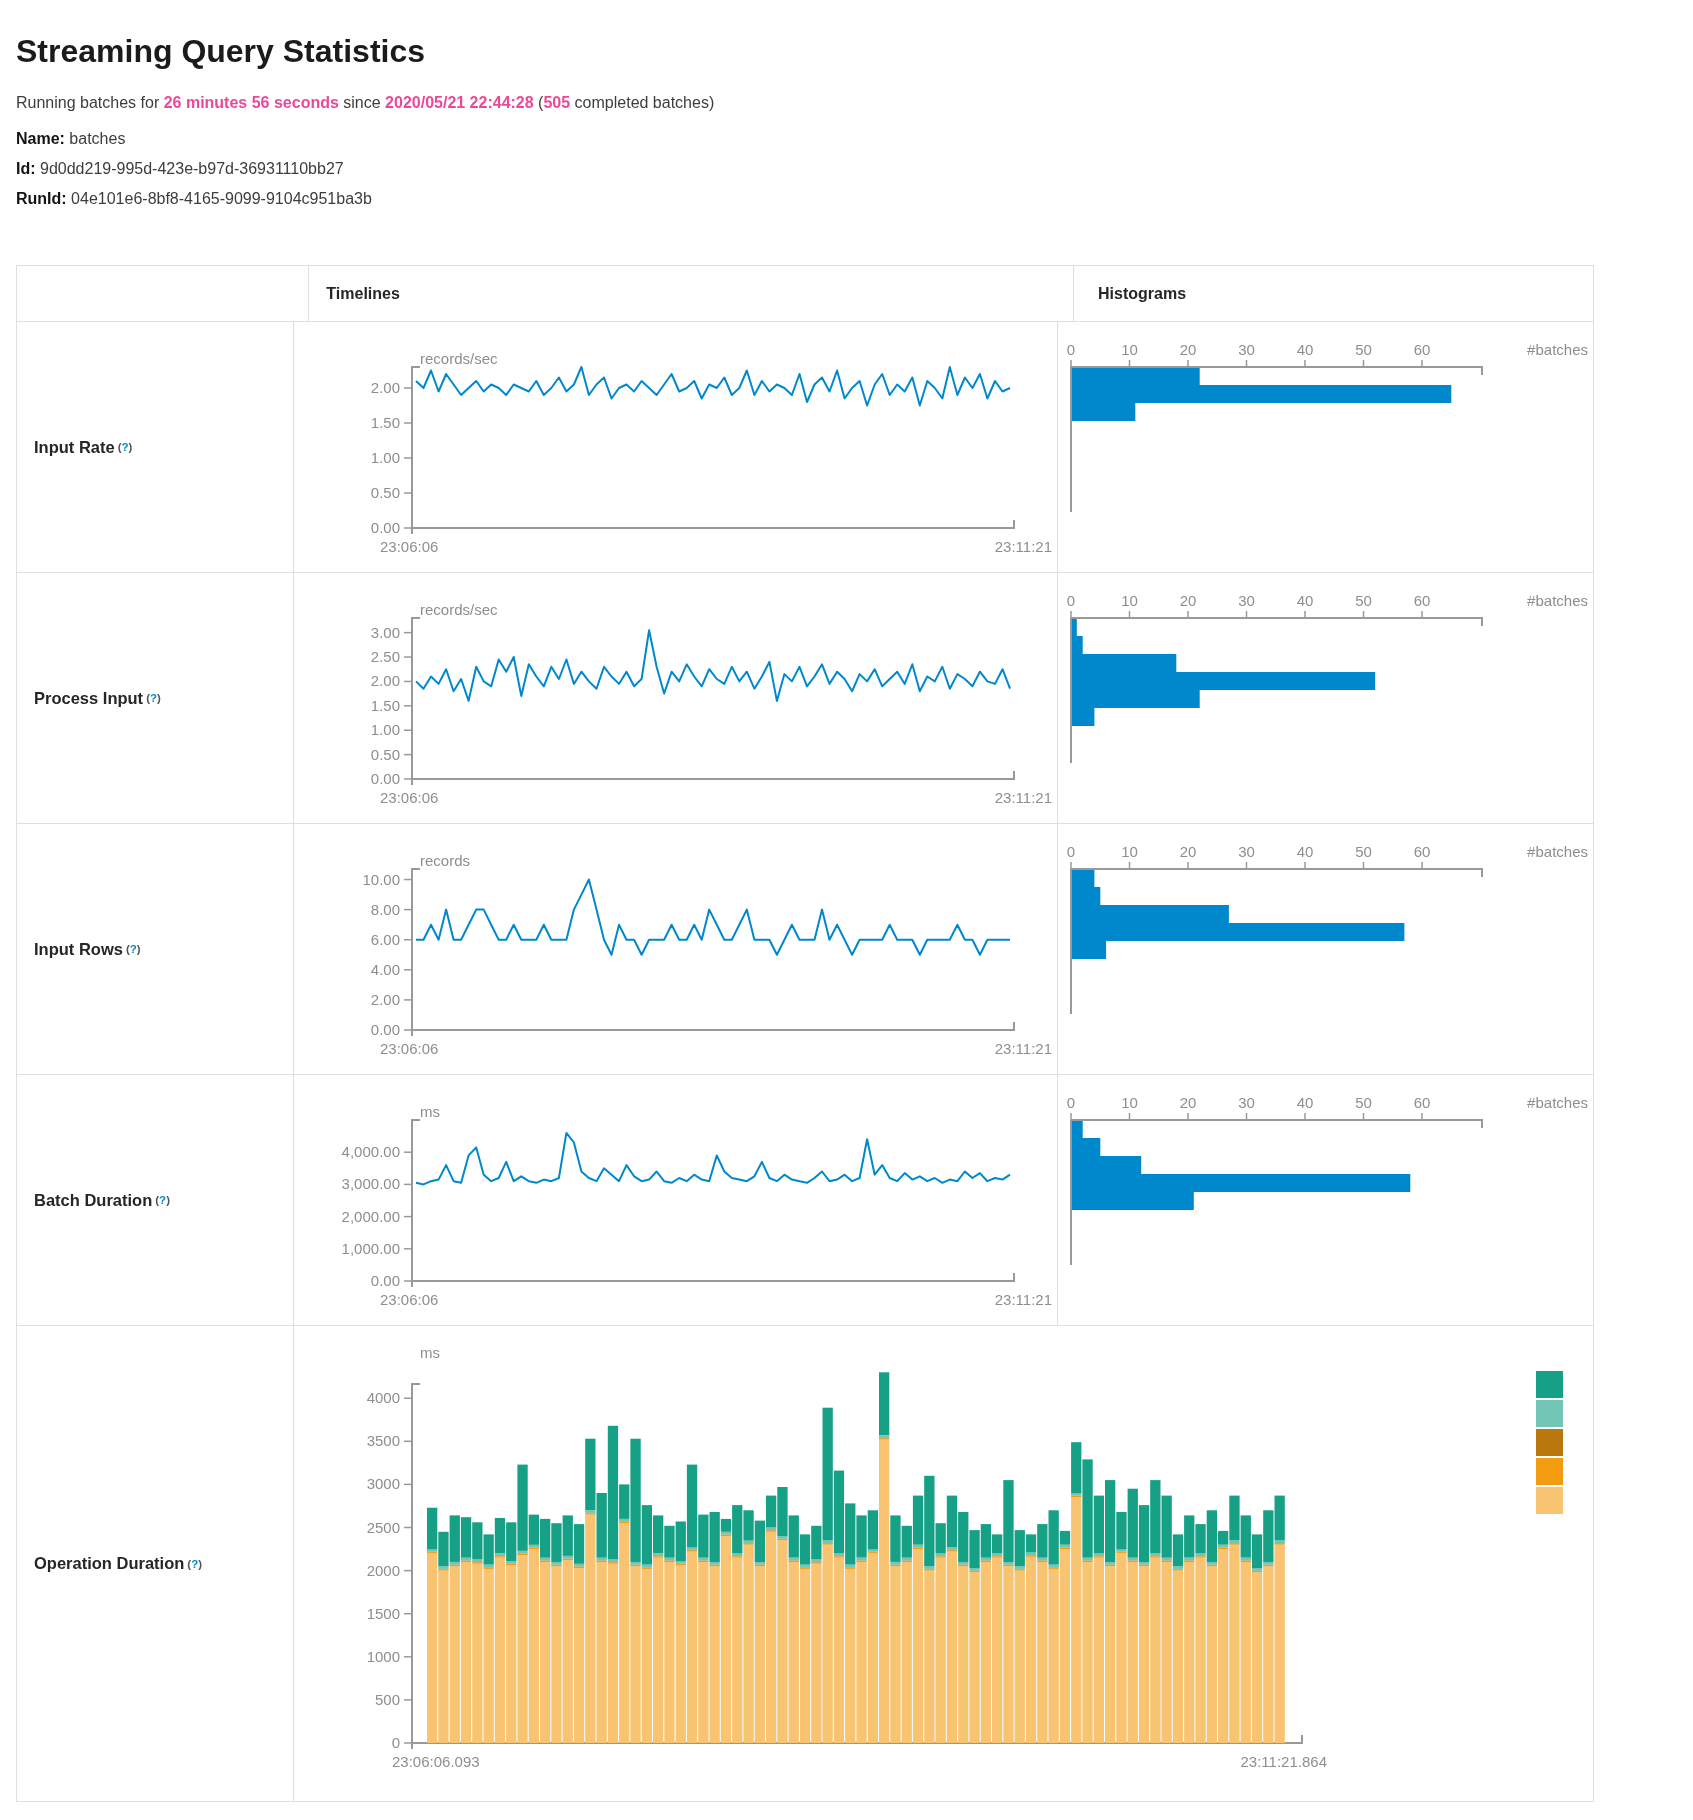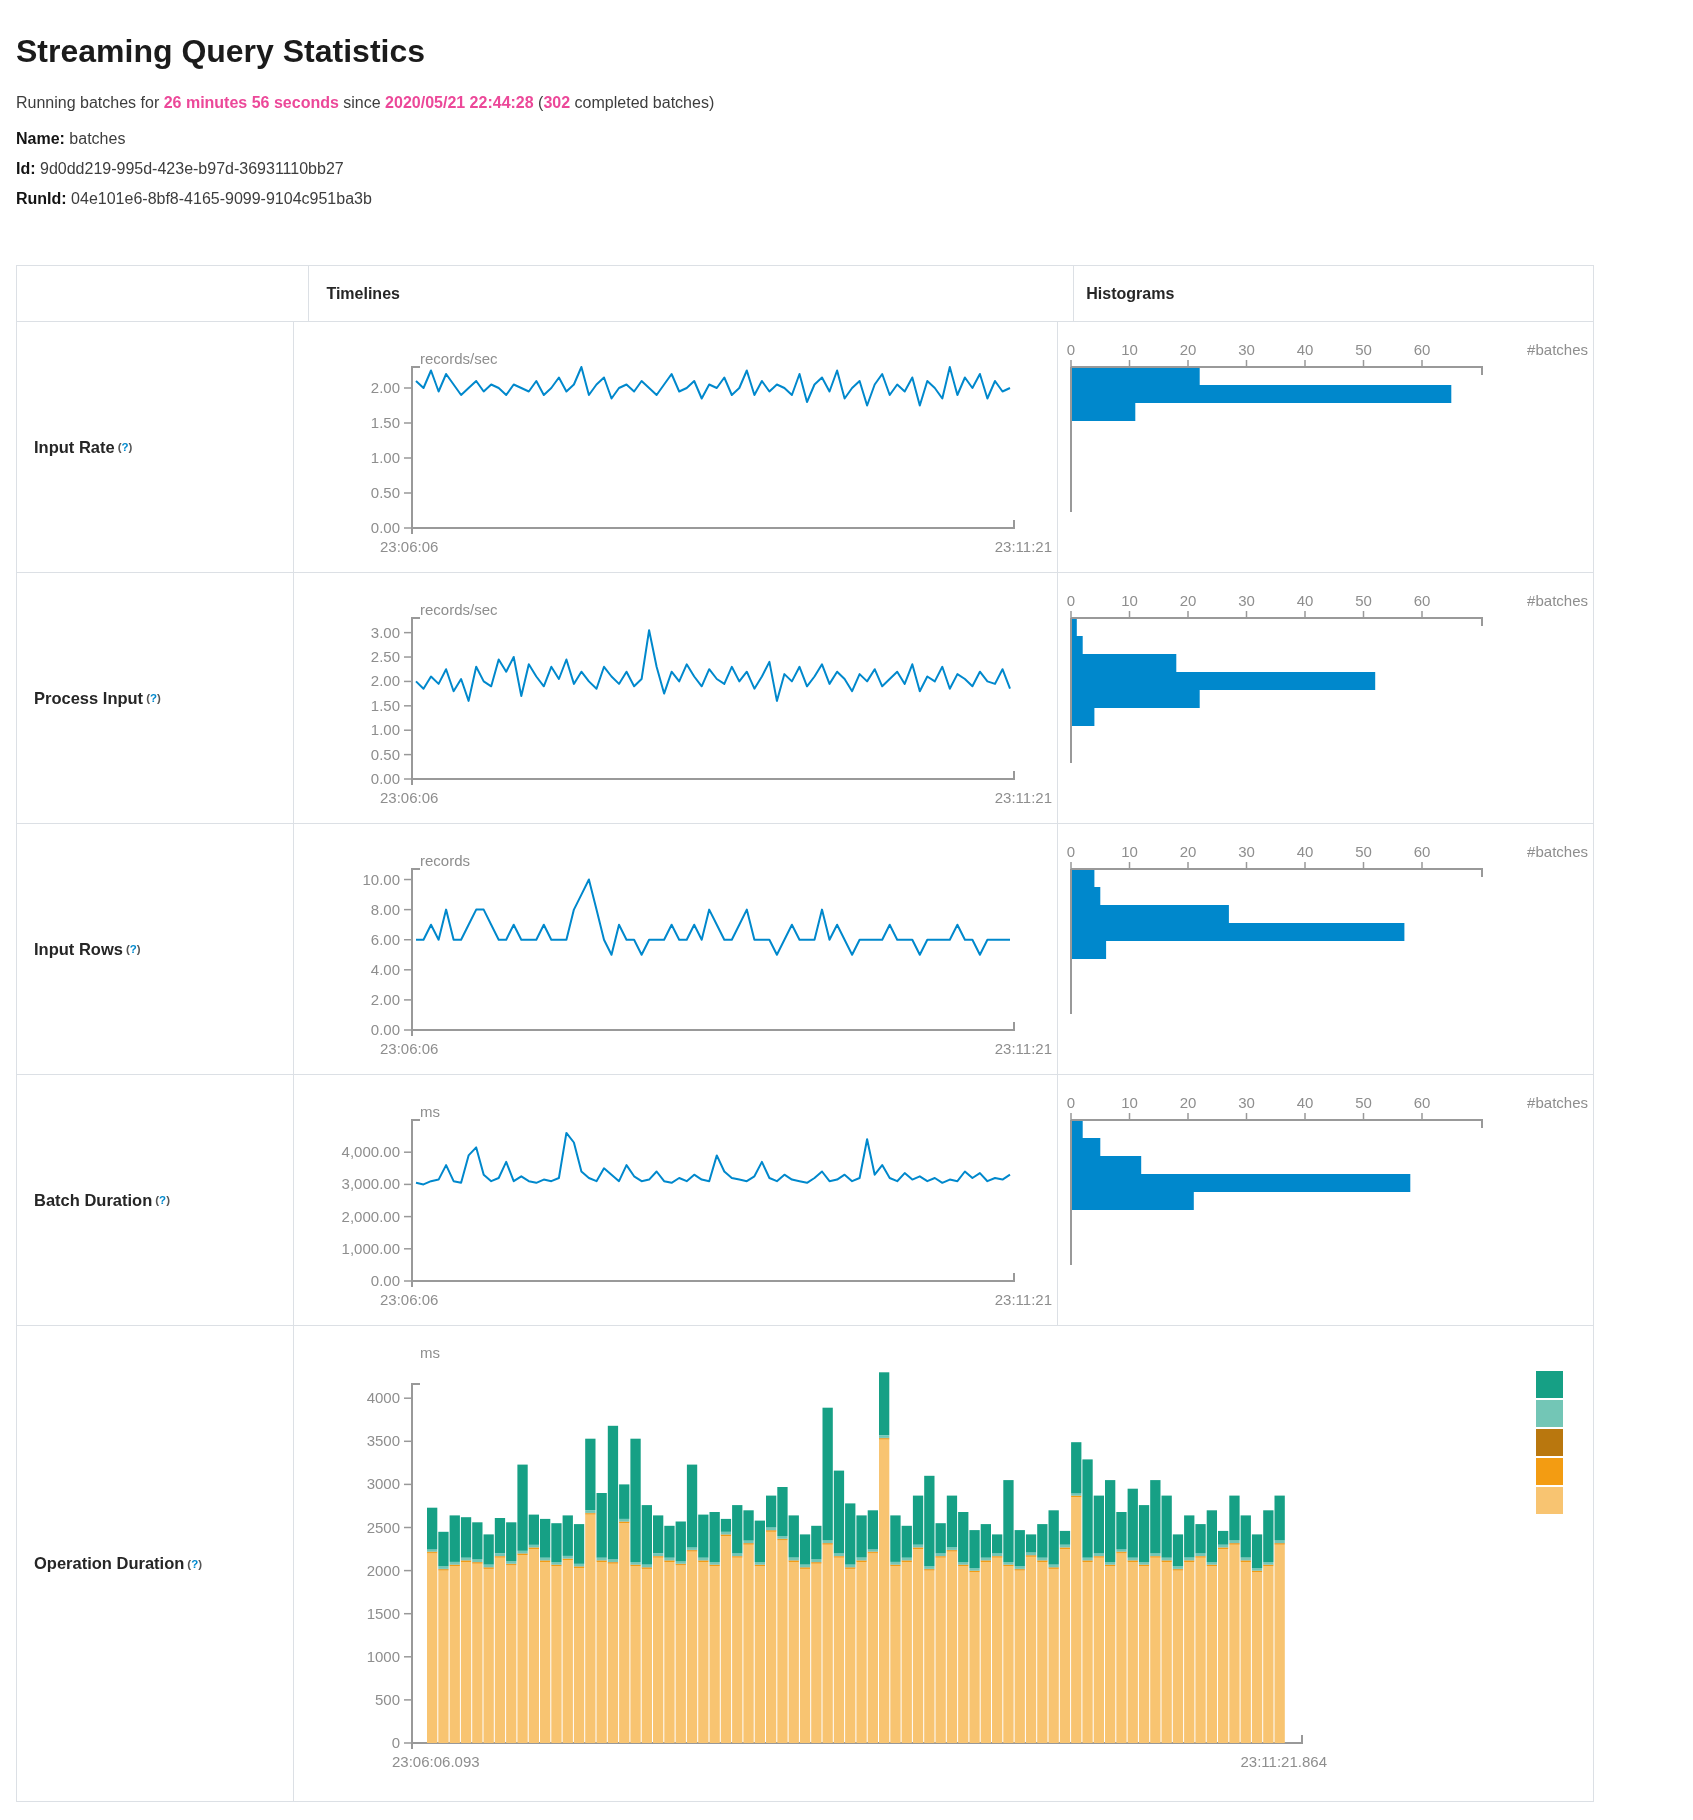--- a/index.html
+++ b/index.html
@@ -17,40 +17,40 @@
   .t-row + .t-row{border-top:1px solid #dce0e5;}
   .cell{box-sizing:border-box;background:#fff;}
   .c1{width:276px;}
   .c2{width:764px;border-left:1px solid #dce0e5;}
   .c3{width:536px;border-left:1px solid #dce0e5;}
   .cwide{width:1300px;border-left:1px solid #dce0e5;}
   .h-row{height:55px;}
   .d-row{height:250px;}
   .o-row{height:475px;}
   .head-cell{display:flex;align-items:center;font-weight:bold;font-size:16px;color:#262626;padding-left:17px;margin-left:24px;}
-  .c3.head-cell{padding-left:12px;}
+  .c3.head-cell{padding-left:24px;}
   .label-cell{display:flex;align-items:flex-start;align-items:center;padding-left:17px;
               font-weight:bold;font-size:16.5px;color:#262626;}
   .label-cell .lbl{white-space:nowrap;}
   sup.hint{font-size:11.5px;margin-left:3px;color:#555;font-weight:bold;}
   sup.hint .q{color:#0088cc;}
   .chart-holder svg{display:block;}
   svg text{font-family:"Liberation Sans",sans-serif;}
   .ax-label{fill:#8e8e8e;font-size:15px;}
   .ax-line{stroke:#999;stroke-width:2;fill:none;}
   .tickline{stroke:#999;stroke-width:1.5;}
 </style>
 </head>
 <body>
 
 <div class="page">
 
   <h1 class="title">Streaming Query Statistics</h1>
 
-  <p class="subtitle"><span>Running batches for </span><b>26 minutes 56 seconds</b><span> since </span><b>2020/05/21 22:44:28</b><span> (</span><b>302</b><span> completed batches)</span></p>
+  <p class="subtitle"><span>Running batches for </span><b>26 minutes 56 seconds</b><span> since </span><b>2020/05/21 22:44:28</b><span> (</span><b>505</b><span> completed batches)</span></p>
 
   <div class="meta-line" id="meta-0"><b>Name:</b>&nbsp;<span>batches</span></div>
   <div class="meta-line" id="meta-1"><b>Id:</b>&nbsp;<span>9d0dd219-995d-423e-b97d-36931110bb27</span></div>
   <div class="meta-line" id="meta-2"><b>RunId:</b>&nbsp;<span>04e101e6-8bf8-4165-9099-9104c951ba3b</span></div>
 
   <div class="stats-table">
 
     <div class="t-row h-row">
       <div class="cell c1"></div>
       <div class="cell c2 head-cell">Timelines</div>

